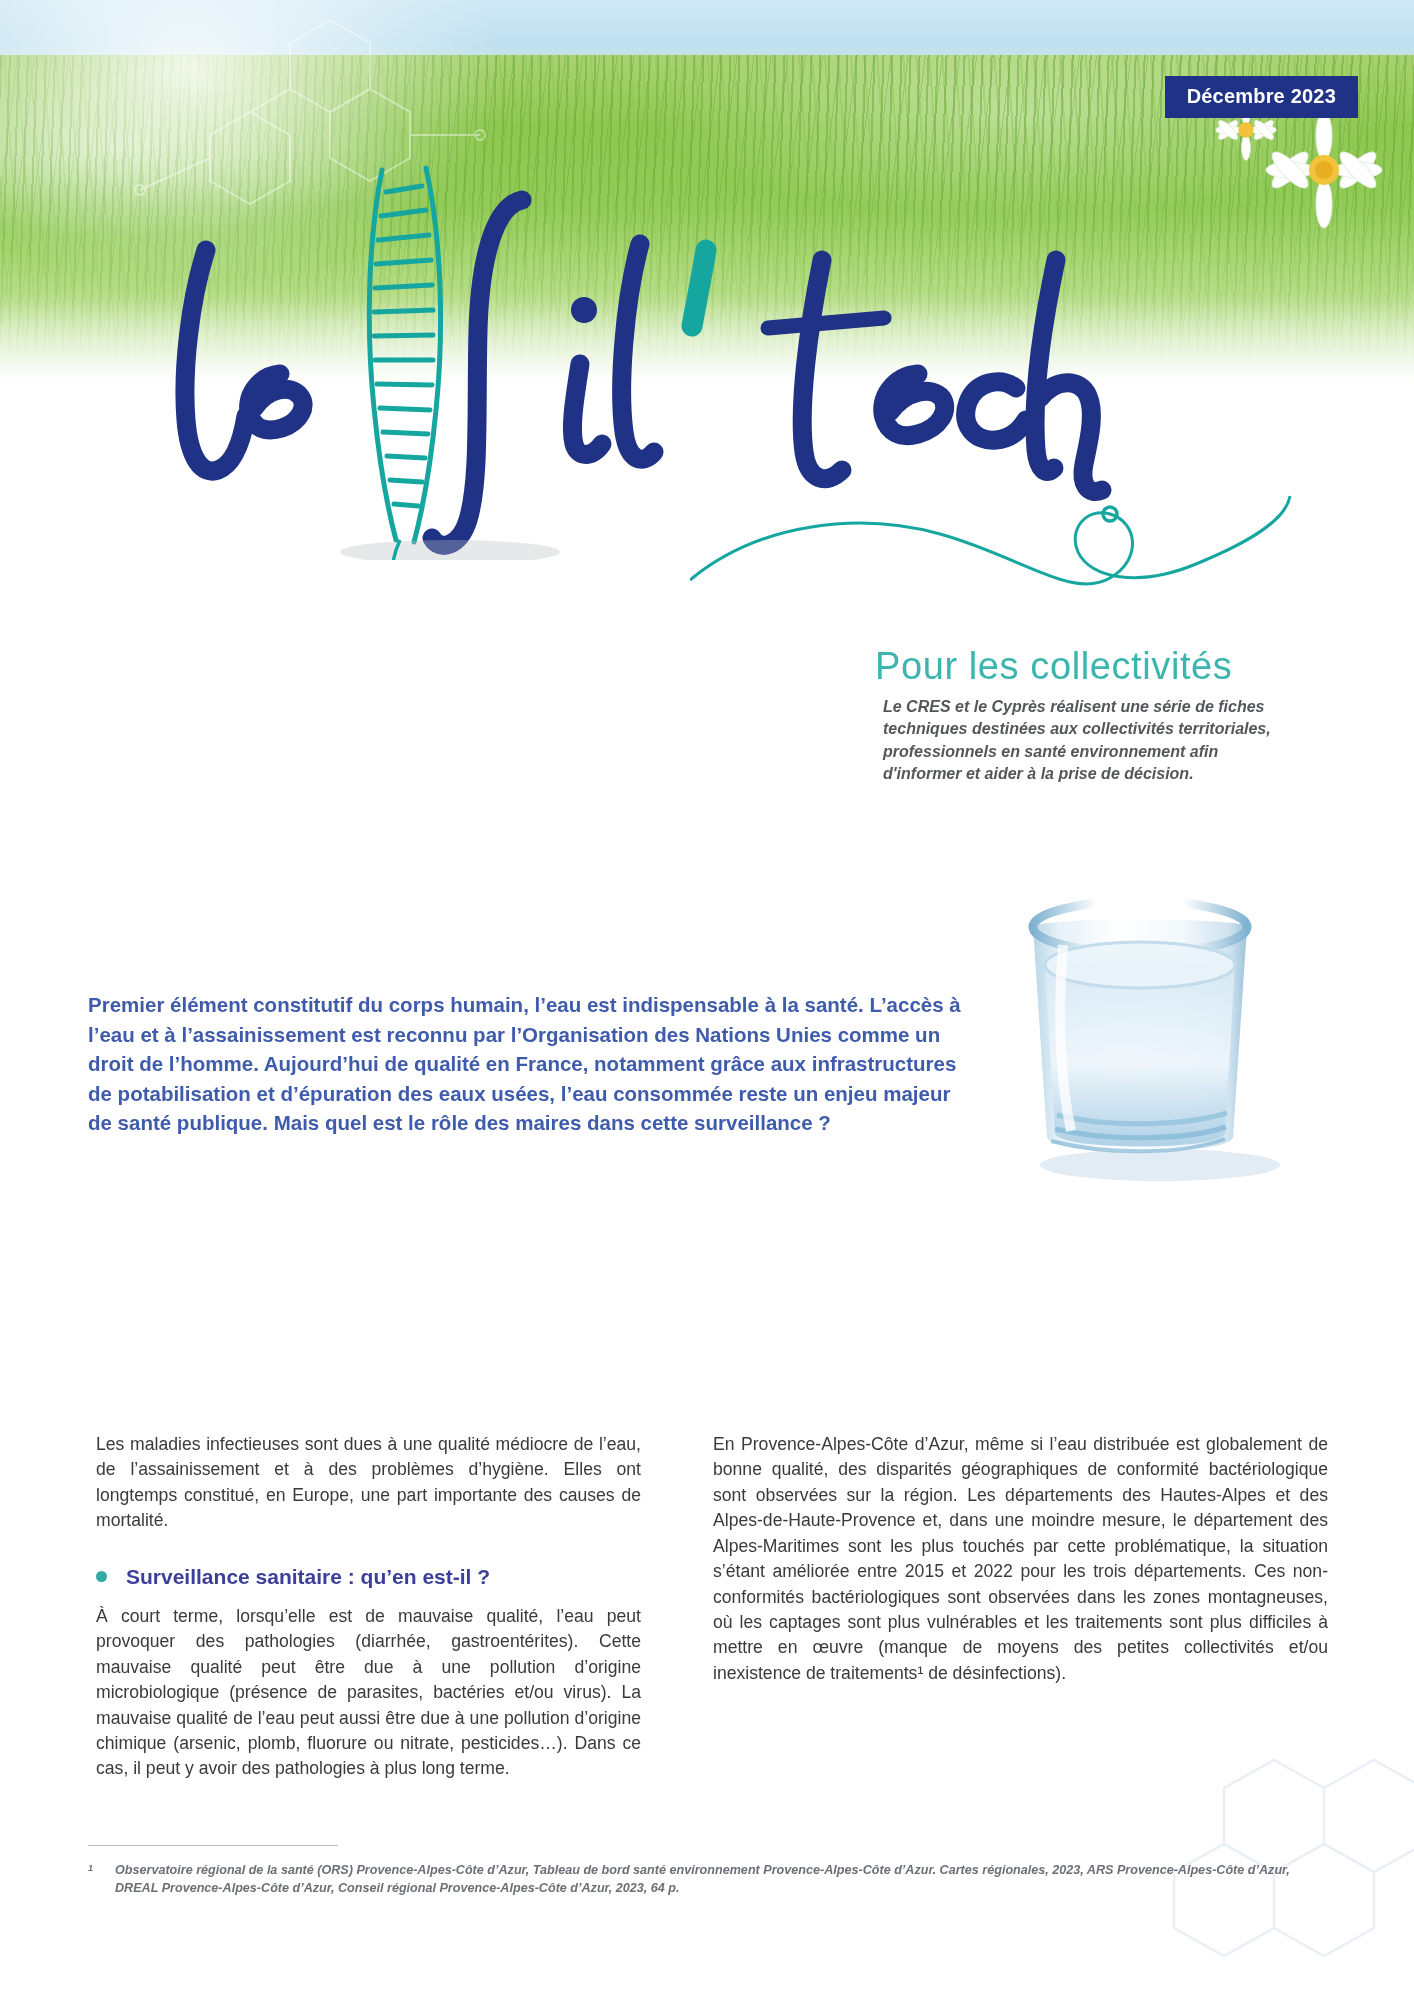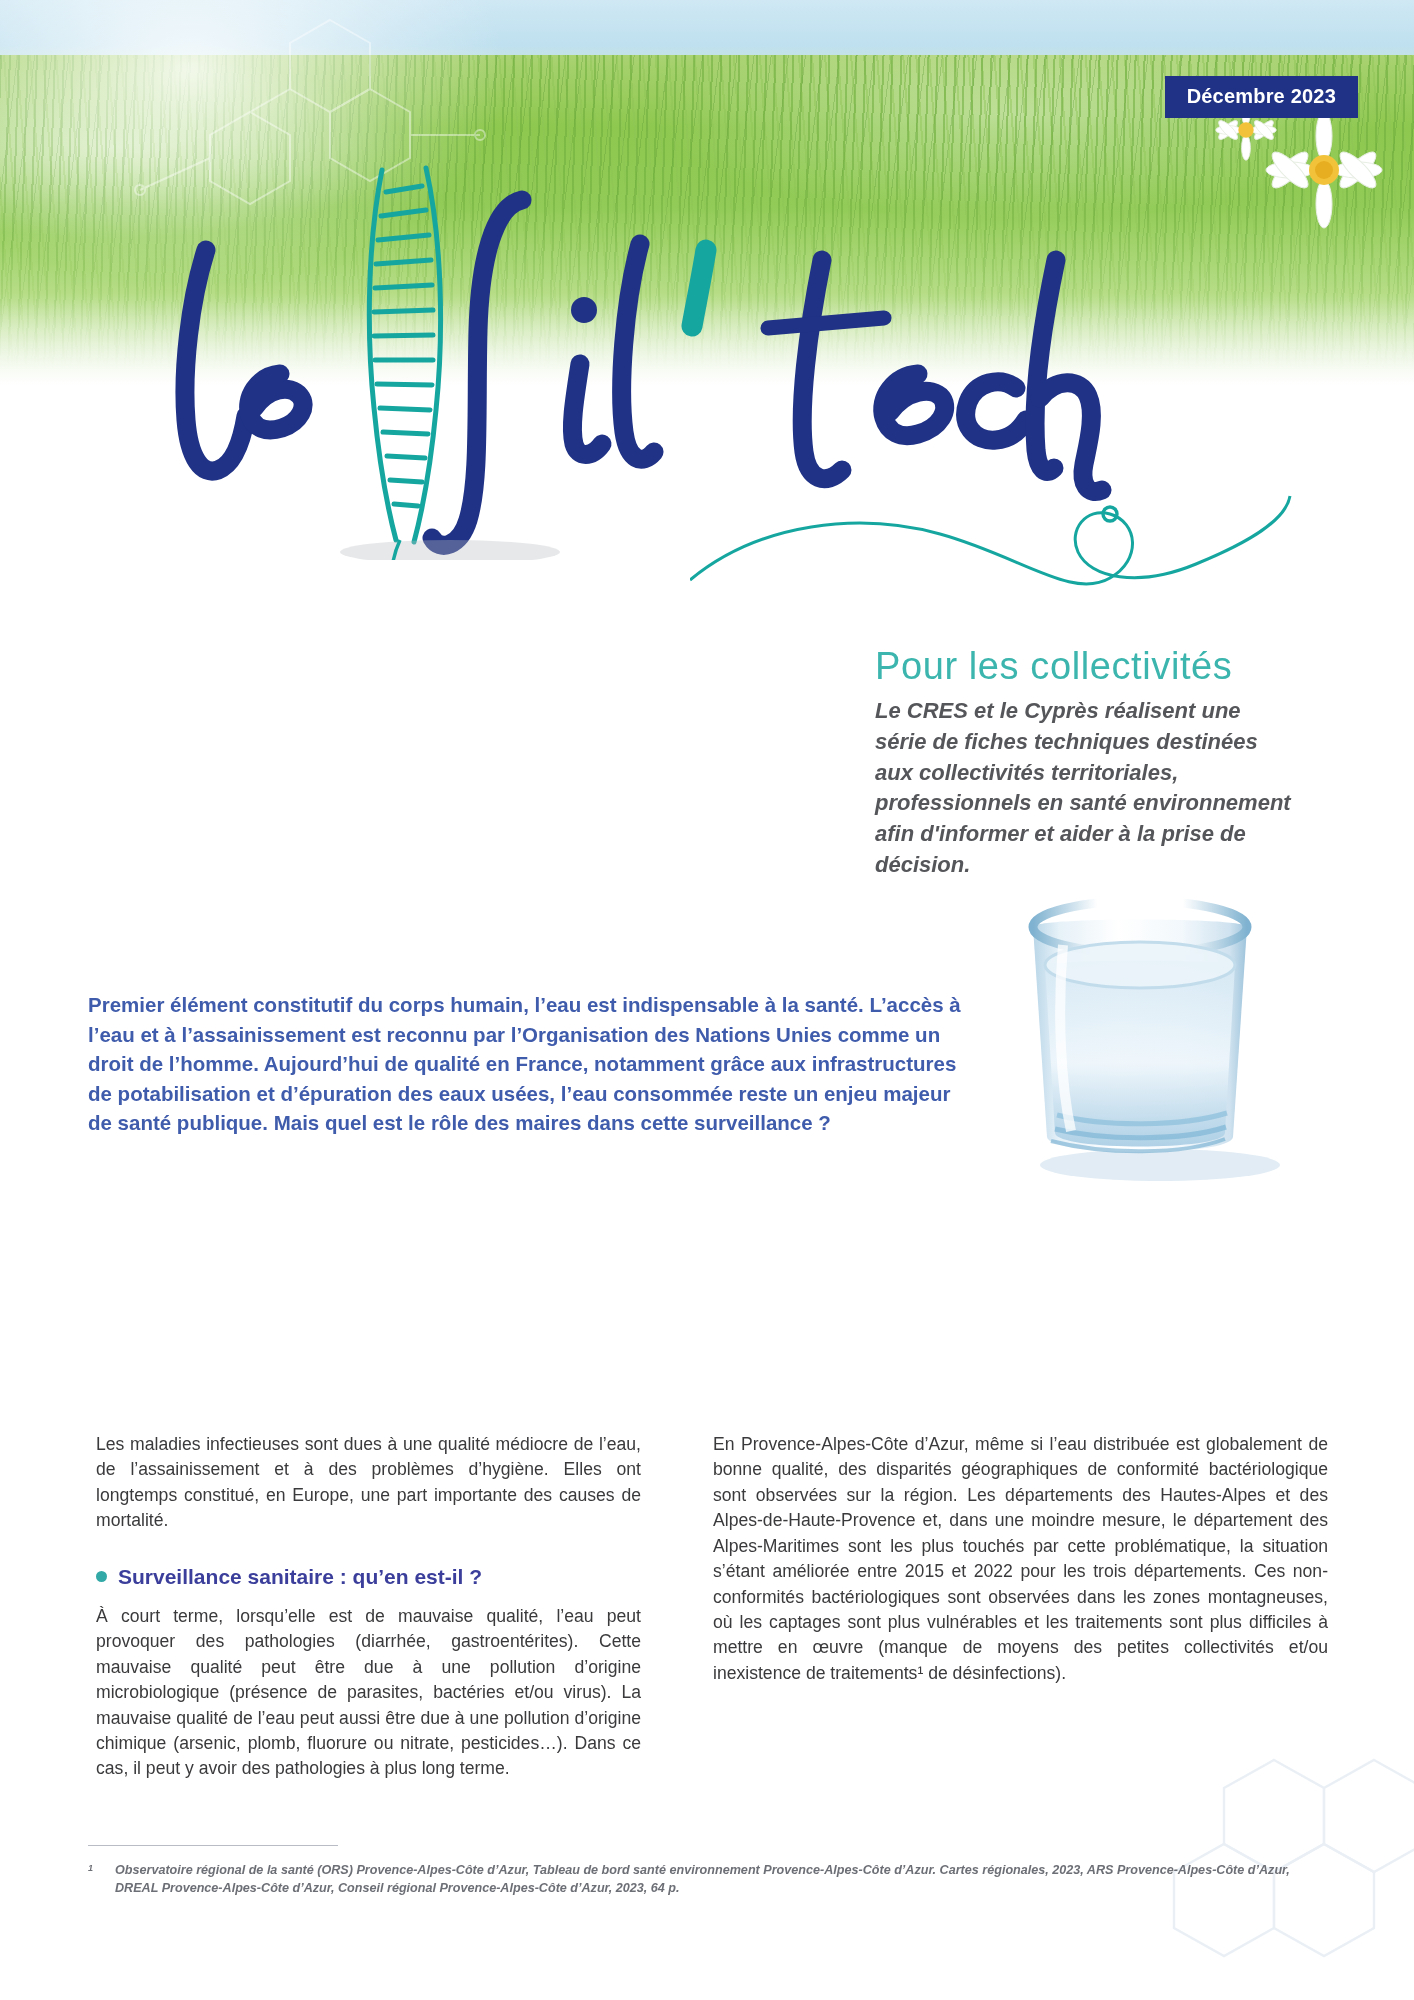--- a/index.html
+++ b/index.html
@@ -105,25 +105,25 @@
   .collectivites-title {
     color: #3bb5ad;
     font-size: 38px;
     letter-spacing: .6px;
     margin: 0 0 8px 0;
     font-weight: normal;
     font-family: "Liberation Sans", sans-serif;
   }
   .collectivites-body {
     color: #55565a;
-    font-size: 22px;
+    font-size: 16px;
     line-height: 1.40;
     font-style: italic;
     font-weight: bold;
-    margin: 0;
+    margin: 8px;
     font-family: "Liberation Sans", sans-serif;
   }
   .swirl-top {
     position: absolute;
     left: 690px; top: 460px;
     width: 620px; height: 200px;
     z-index: 7;
   }
 
   
@@ -205,21 +205,21 @@
     color: #3a3a3c;
     font-size: 17.6px;
     line-height: 1.445;
     text-align: justify;
     margin: 0 0 13px 0;
     font-family: "Liberation Sans", sans-serif;
   }
   .sub-head {
     display: flex;
     align-items: baseline;
-    gap: 11px;
+    gap: 19px;
     margin: 30px 0 15px 0;
   }
   .sub-head-dot {
     flex: 0 0 auto;
     width: 11px; height: 11px;
     border-radius: 50%;
     background: #33a9a7;
     position: relative;
     top: -2px;
   }

